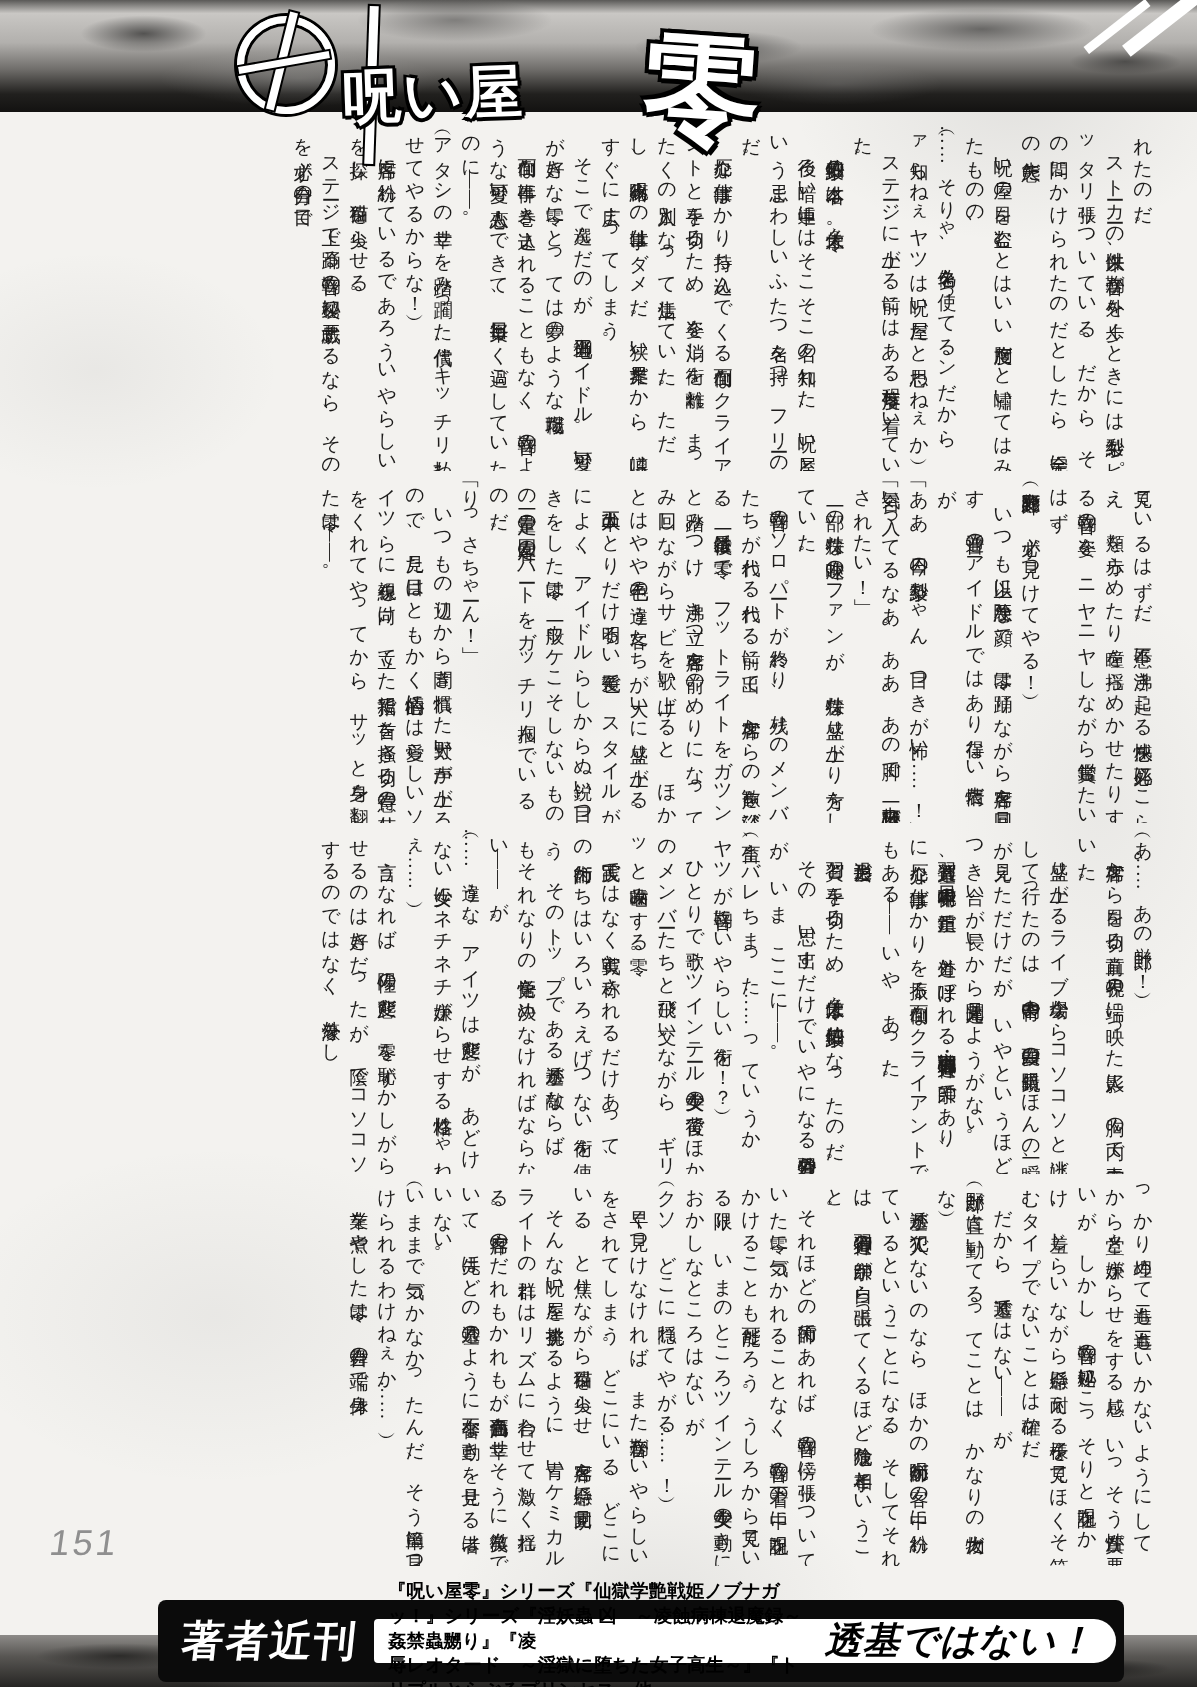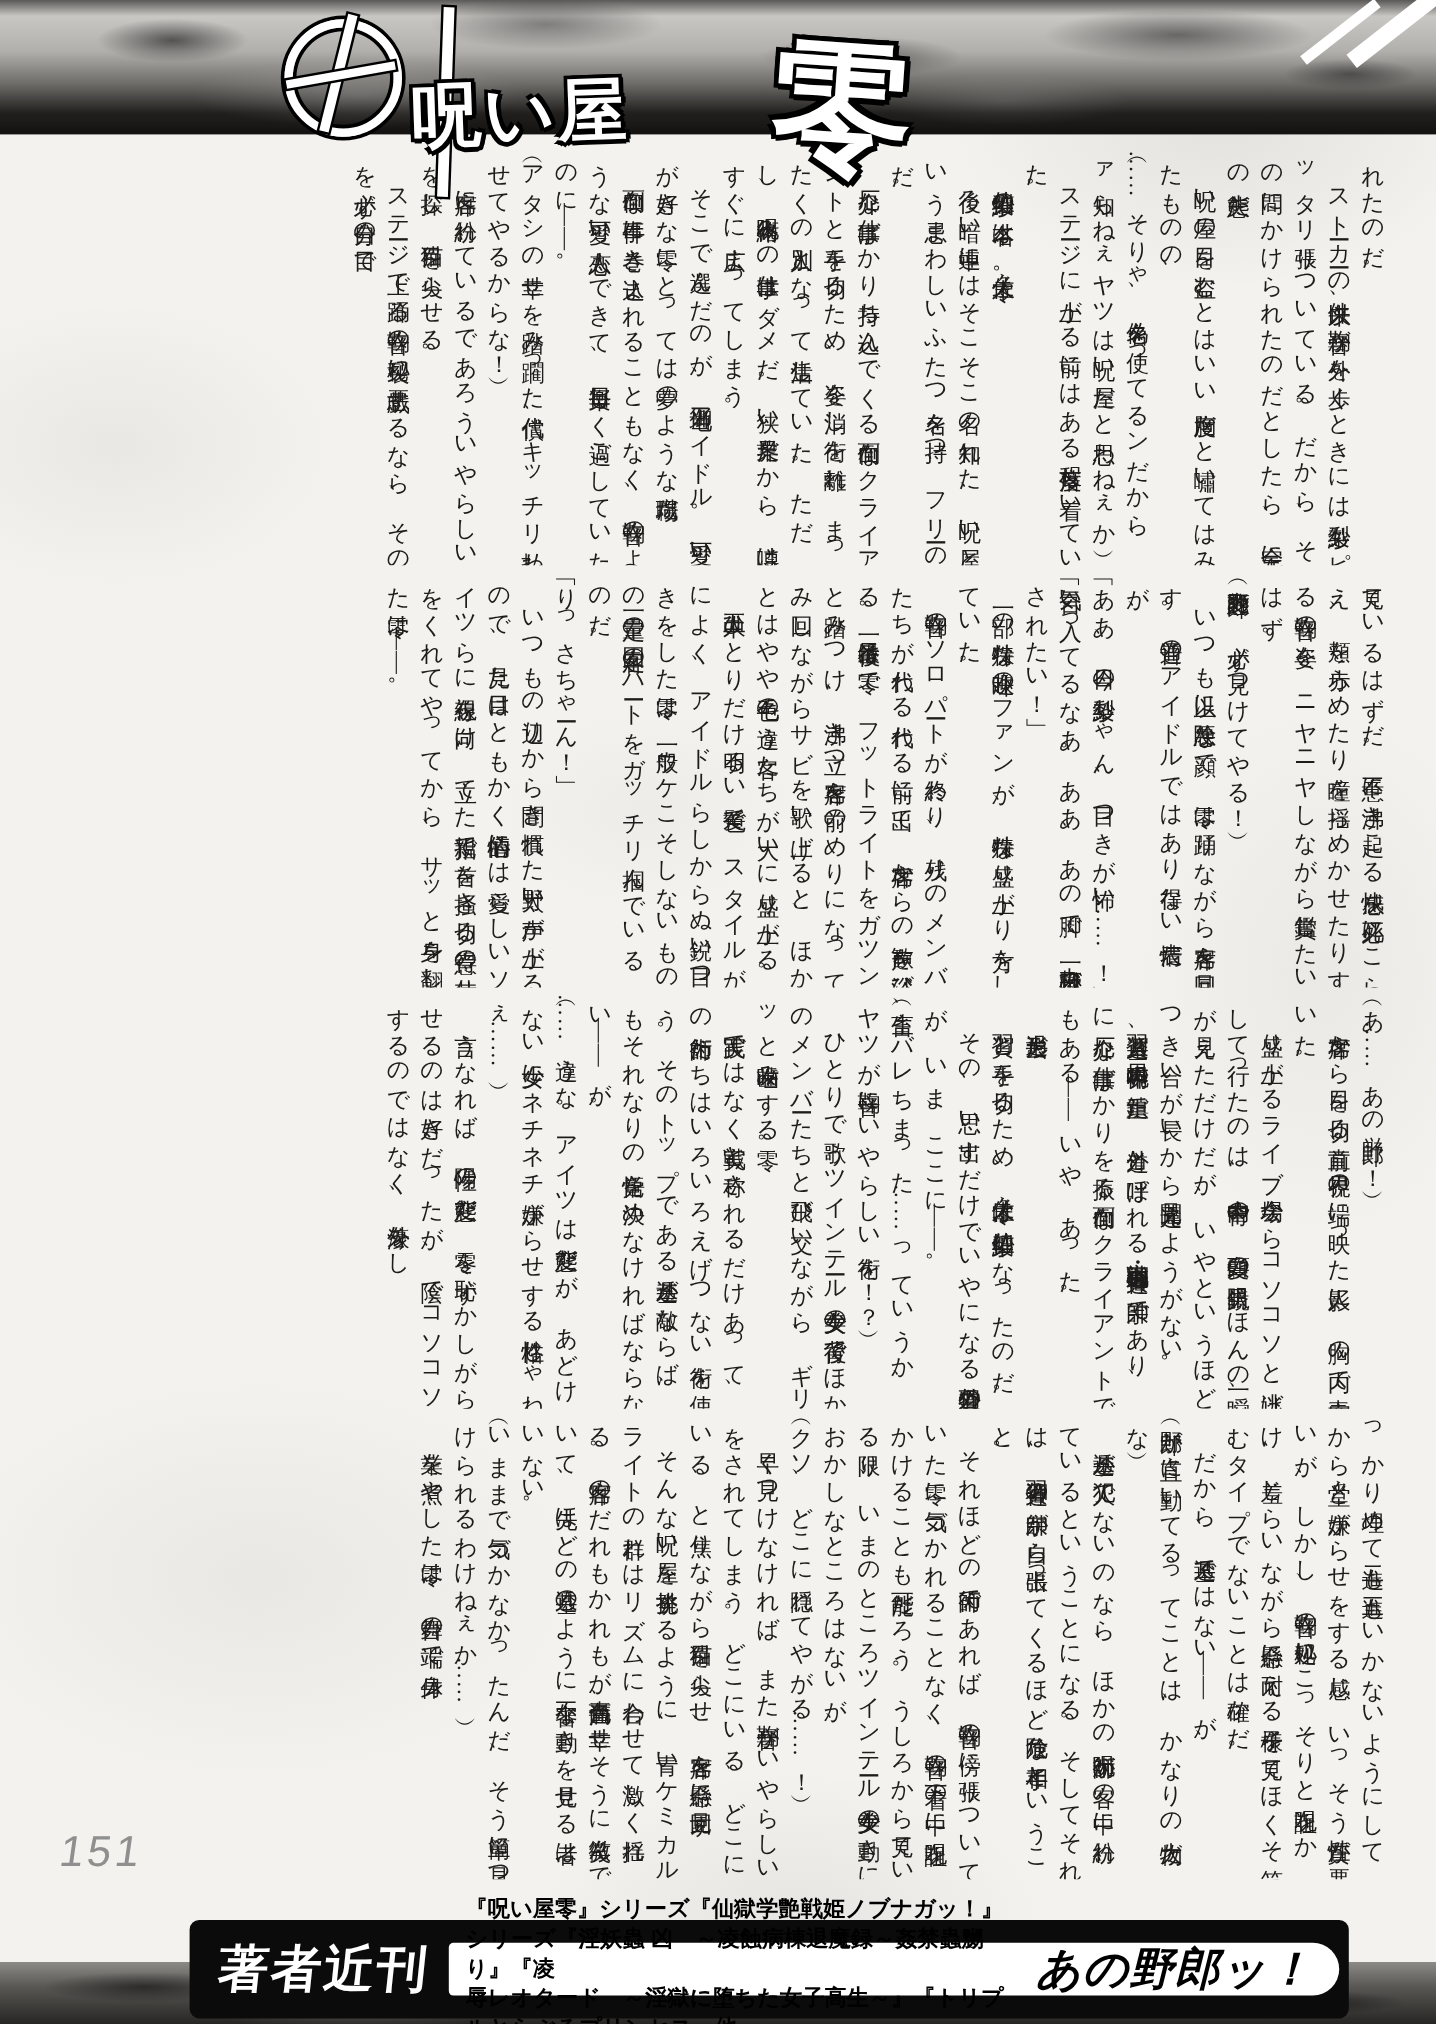--- a/index.html
+++ b/index.html
@@ -198,17 +198,17 @@
 
   <div class="bottom-texture"></div>
 
   <div class="page-num">151</div>
 
   <div class="pub-bar">
     <span class="pub-label">著者近刊</span>
     <div class="pub-white">
       <span class="pub-works">『呪い屋零』シリーズ『仙獄学艶戦姫ノブナガッ！』シリーズ『淫妖蟲 凶　～凌蝕病棟退魔録～姦禁蟲嬲り』『凌
 辱レオタード　～淫獄に堕ちた女子高生～』『トリプルとらぶるプリンセス』他</span>
-      <span class="pub-onsale">あの野郎ッ！</span>
+      <span class="pub-onsale">透基ではない！</span>
     </div>
   </div>
 
 </div>
 
 </body></html>

